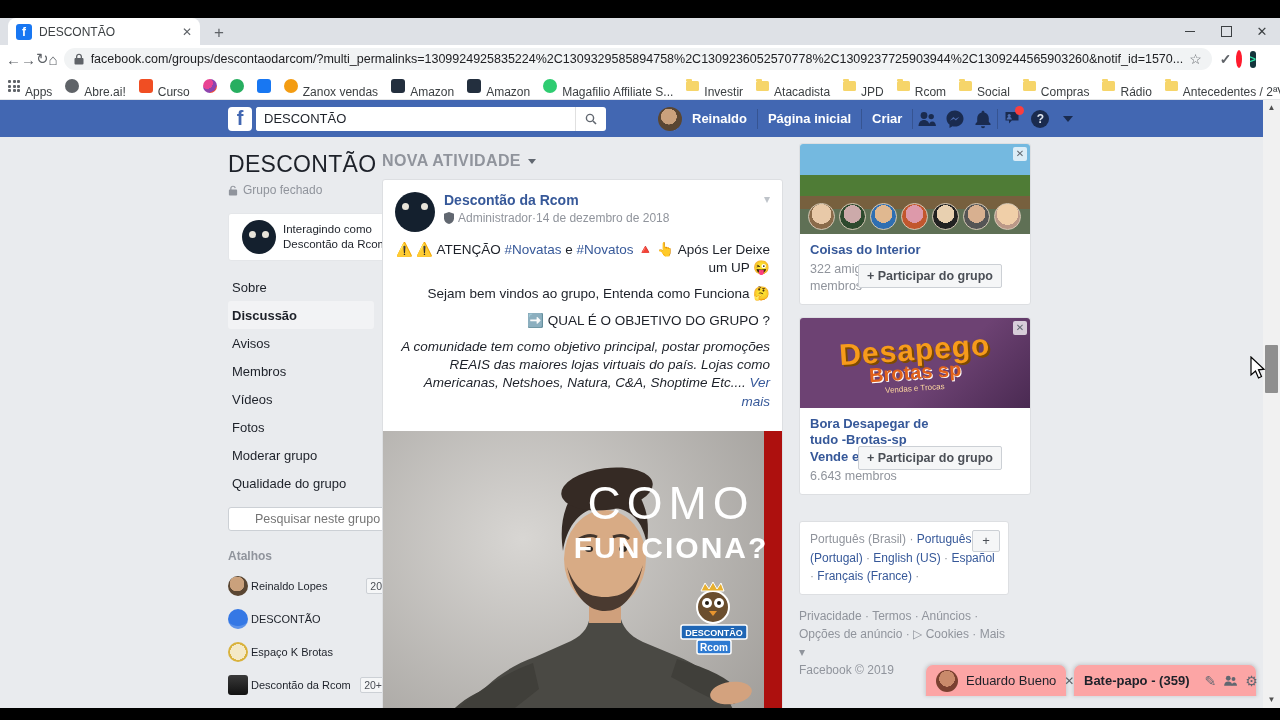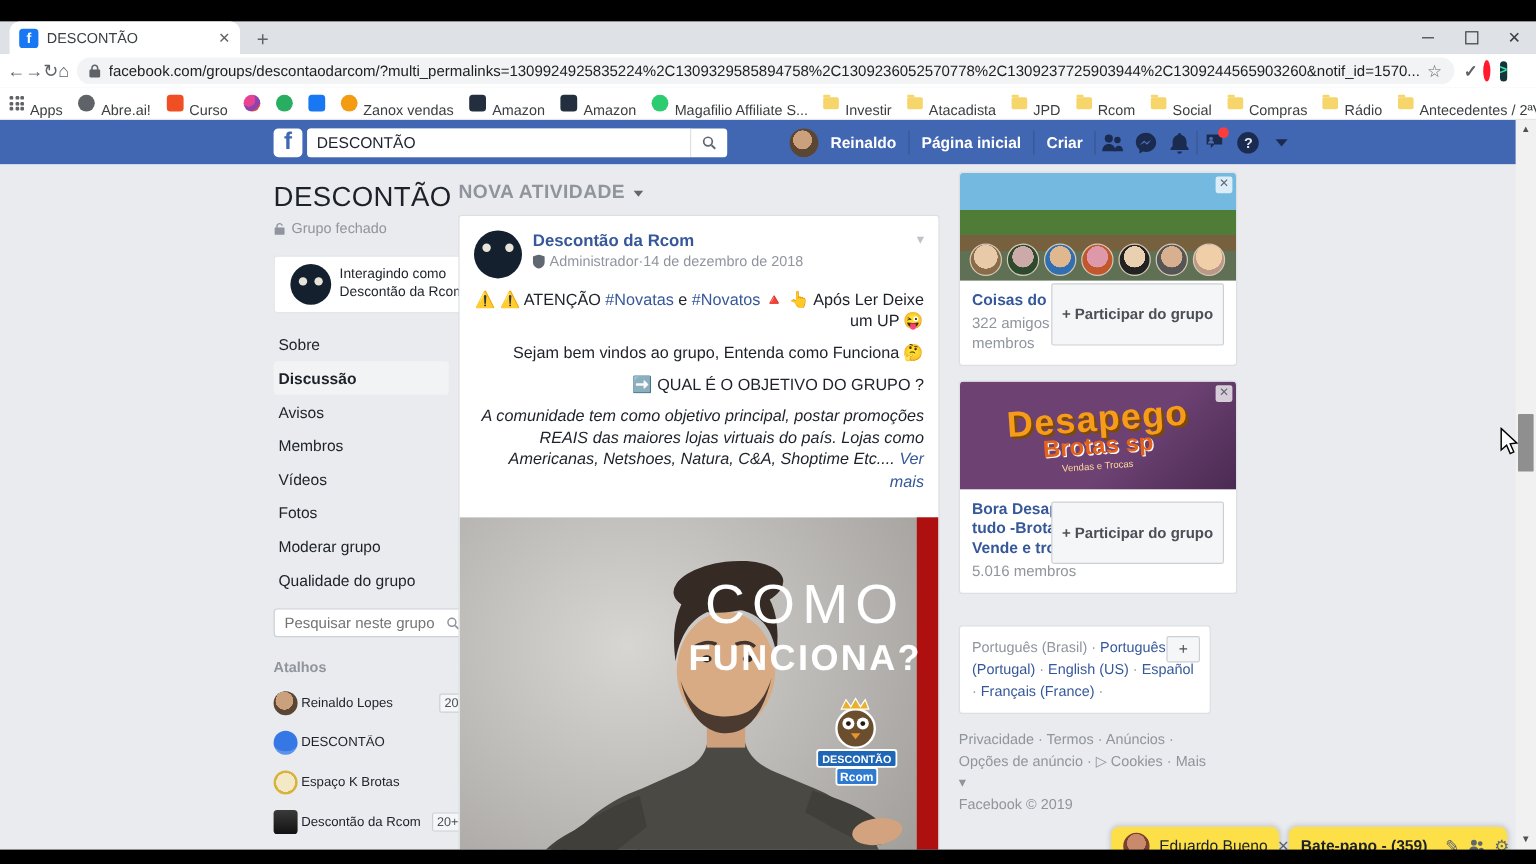--- a/index.html
+++ b/index.html
@@ -69,21 +69,21 @@
   #interact-box{margin-top:16px;background:#fff;border:1px solid #e4e6e9;border-radius:3px;padding:6px;
                 display:flex;align-items:center;width:158px;}
   .owl-av{width:34px;height:34px;border-radius:50%;background:#14202e;position:relative;flex:0 0 34px;}
   .owl-av:before{content:"";position:absolute;left:7px;top:11px;width:7px;height:7px;border-radius:50%;background:#e8e4da;}
   .owl-av:after{content:"";position:absolute;right:7px;top:11px;width:7px;height:7px;border-radius:50%;background:#e8e4da;}
   #interact-box span{font-size:11.5px;color:#1d2129;margin-left:7px;line-height:1.3;}
   #group-nav{margin-top:12px;}
   .gnav{font-size:13px;color:#1d2129;padding:6.5px 4px;border-radius:3px;}
   .gnav.sel{font-weight:bold;background:#f2f3f5;}
   #group-search{margin-top:10px;width:148px;height:22px;background:#fff;border:1px solid #ccd0d5;border-radius:3px;
-                display:flex;align-items:center;padding:0 6px;}
+                display:flex;align-items:center;padding:0 24px;}
   #group-search input{border:0;outline:0;flex:1;font-size:12.5px;color:#90949c;font-family:inherit;width:100px;background:transparent;}
   #shortcuts-h{margin-top:18px;font-size:12px;font-weight:bold;color:#90949c;}
   .sc-row{display:flex;align-items:center;margin-top:13px;width:158px;}
   .sc-ic{width:20px;height:20px;border-radius:50%;flex:0 0 20px;}
   .sc-ic.sq{border-radius:3px;}
   .sc-name{font-size:11px;color:#1d2129;margin-left:3px;flex:1;white-space:nowrap;overflow:hidden;}
   .sc-badge{font-size:10.5px;color:#4b4f56;background:#f5f6f7;border:1px solid #ccd0d5;border-radius:2px;padding:0 3px;line-height:14px;}
   
   #feed{left:382px;top:15px;width:401px;}
   #section-label{display:flex;align-items:center;font-size:16px;font-weight:bold;color:#90949c;letter-spacing:.4px;}
@@ -113,33 +113,33 @@
   .face-row{position:absolute;left:8px;bottom:4px;display:flex;}
   .face{width:25px;height:25px;border-radius:50%;border:1px solid #d6c9b6;margin-right:4px;}
   .cover-desapego{width:100%;height:100%;background:linear-gradient(135deg,#6d4273 0 60%,#4a2a52 100%);
      display:flex;flex-direction:column;align-items:center;justify-content:center;overflow:hidden;}
   .dz-title{font-size:30px;font-weight:bold;color:#f79b1b;text-shadow:2px 2px 0 #7e4a00;transform:rotate(-4deg);letter-spacing:1px;}
   .dz-sub{font-size:20px;font-weight:bold;color:#e2621b;text-shadow:1px 1px 0 #fff;transform:rotate(-4deg);margin-top:-6px;}
   .dz-tag{font-size:8px;color:#ffd9a0;transform:rotate(-4deg);}
   .sug-body{padding:8px 10px 10px 10px;position:relative;min-height:52px;}
   .sug-name{font-size:13px;font-weight:bold;color:#365899;line-height:1.25;width:130px;}
   .sug-meta{font-size:12.5px;color:#90949c;margin-top:3px;width:115px;line-height:1.3;}
-  .join-btn{position:absolute;right:10px;bottom:16px;background:#f5f6f7;border:1px solid #ccd0d5;border-radius:2px;
-            font-size:12.5px;font-weight:bold;color:#4b4f56;padding:18px 8px;white-space:nowrap;}
+  .join-btn{position:absolute;right:28px;bottom:16px;background:#f5f6f7;border:1px solid #ccd0d5;border-radius:2px;
+            font-size:12.5px;font-weight:bold;color:#4b4f56;padding:4px 8px;white-space:nowrap;}
   #lang-card{background:#fff;border:1px solid #dddfe2;border-radius:3px;padding:8px 10px;position:relative;font-size:12px;line-height:1.55;width:210px;box-sizing:border-box;margin-top:26px;}
   #lang-card .cur{color:#90949c;}
   #lang-card .lng{color:#365899;}
   #lang-card .lng:not(:last-of-type):after, #lang-card .cur:after{content:" · ";color:#90949c;}
   #lang-add{position:absolute;right:8px;top:8px;width:26px;height:20px;background:#f5f6f7;border:1px solid #ccd0d5;
             border-radius:2px;color:#4b4f56;font-size:13px;line-height:20px;text-align:center;}
   #fb-footer{margin-top:12px;font-size:12px;color:#90949c;line-height:1.5;width:210px;}
   #fb-footer .fl{color:#90949c;}
   #fb-footer .fl:after{content:" · ";}
   
-  .chat-tab{position:absolute;top:688px;height:32px;background:#fde047;border:1px solid #d4d6da;border-bottom:0;
+  .chat-tab{position:absolute;top:664px;height:32px;background:#fca5a5;border:1px solid #d4d6da;border-bottom:0;
             border-radius:8px 8px 0 0;box-shadow:0 0 4px rgba(0,0,0,.15);display:flex;align-items:center;padding:0 10px;box-sizing:border-box;}
   #chat-person{left:925px;width:142px;}
   #chat-person .cav{width:22px;height:22px;border-radius:50%;flex:0 0 22px;
      background:radial-gradient(circle at 50% 40%, #c98a6b 0 45%, #7a4030 46% 80%, #caa 81%);}
   #chat-person .cname{font-size:13px;color:#1d2129;margin:0 8px;flex:1;white-space:nowrap;}
   #chat-bar{left:1073px;width:184px;}
   #chat-bar .clabel{font-size:13px;color:#1d2129;margin-right:8px;white-space:nowrap;font-weight:bold;}
   .chat-ic{color:#616770;font-size:14px;margin-left:7px;display:flex;align-items:center;}
   
   #scrollbar{left:1263px;top:100px;width:17px;height:608px;background:#f1f1f1;}
@@ -486,21 +486,21 @@
         <div class="sug-cover">
           <div class="cover-desapego">
             <div class="dz-title">Desapego</div>
             <div class="dz-sub">Brotas sp</div>
             <div class="dz-tag">Vendas e Trocas</div>
           </div>
           <span class="sug-close">✕</span>
         </div>
         <div class="sug-body" style="min-height:66px;">
           <div class="sug-name">Bora Desapegar de tudo -Brotas-sp Vende e troca</div>
-          <div class="sug-meta">5.016 membros</div>
+          <div class="sug-meta">6.643 membros</div>
           <div class="join-btn" style="bottom:24px;"><span>+</span> <span>Participar do grupo</span></div>
         </div>
       </div>
 
       <div id="lang-card">
         <span class="cur">Português (Brasil)</span><span class="lng">Português (Portugal)</span><span class="lng">English (US)</span><span class="lng">Español</span><span class="lng">Français (France)</span>
         <span id="lang-add">+</span>
       </div>
 
       <div id="fb-footer">

